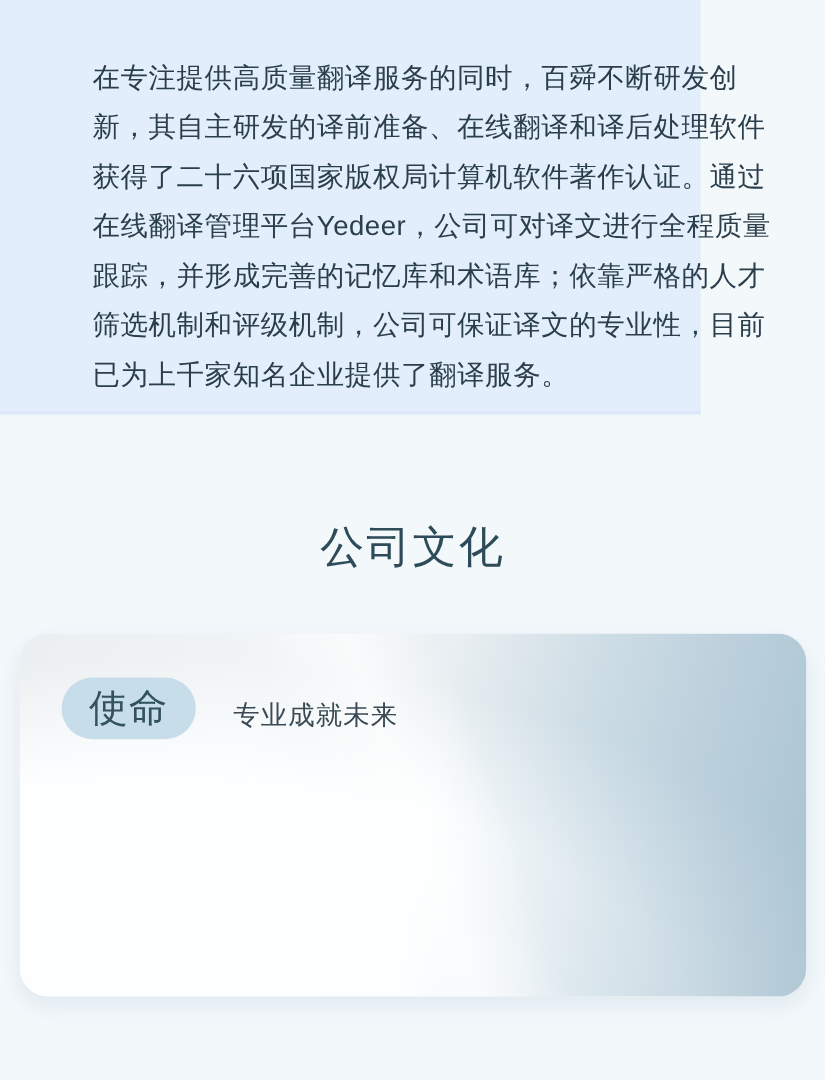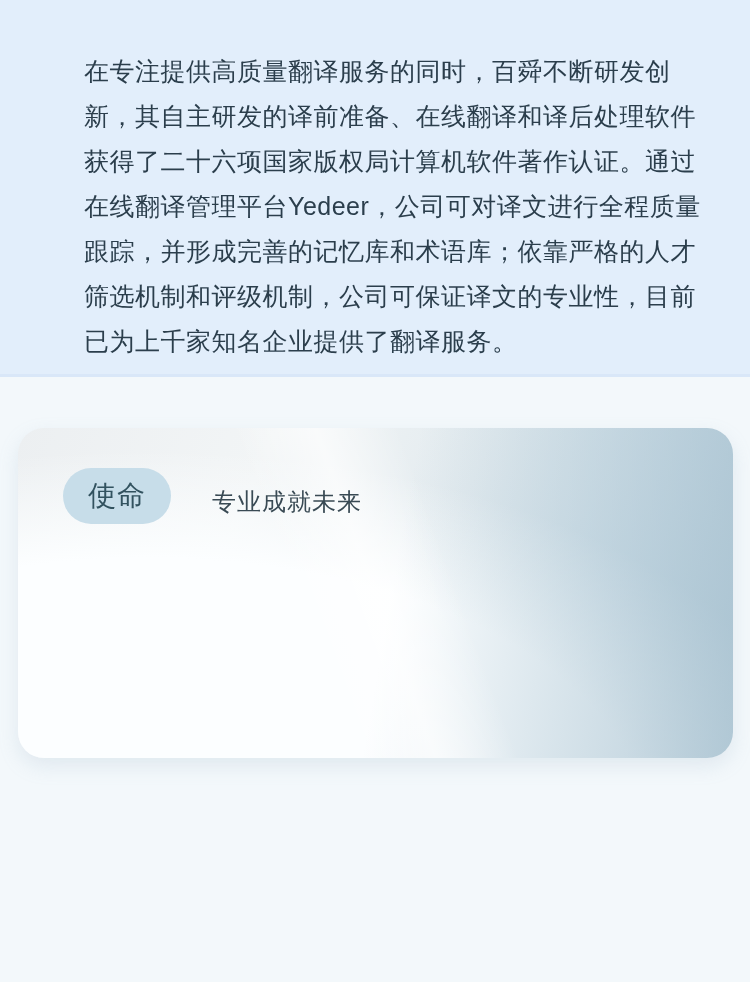--- a/index.html
+++ b/index.html
@@ -7,21 +7,21 @@
   body {
     width: 750px;
     height: 982px;
     overflow: hidden;
     font-family: "Liberation Sans", "DejaVu Sans", sans-serif;
     background: #f3f8fb;
   }
 
   
   .intro-section {
-    width: 750px;
+    width: 637px;
     height: 377px;
     background: #e2eefb;
     border-bottom: 3px solid #d9e7f8;
     padding-top: 49px;
   }
   .intro-paragraph {
     margin-left: 84px;
     width: 625px;
     font-size: 25px;
     line-height: 45px;
@@ -77,21 +77,21 @@
   }
   .pill-box {
     width: 150px;
     flex: 0 0 150px;
     display: flex;
     justify-content: center;
   }
   .pill {
     background: #c7dde9;
     color: #32525f;
-    font-size: 28px;
+    font-size: 35px;
     letter-spacing: 1px;
     height: 56px;
     line-height: 56px;
     padding: 0 25px;
     border-radius: 28px;
     white-space: nowrap;
   }
   .row-value {
     margin-left: 20px;
     font-size: 24px;
@@ -109,20 +109,21 @@
   <p class="intro-paragraph">在专注提供高质量翻译服务的同时，百舜不断研发创
 新，其自主研发的译前准备、在线翻译和译后处理软件
 获得了二十六项国家版权局计算机软件著作认证。通过
 在线翻译管理平台Yedeer，公司可对译文进行全程质量
 跟踪，并形成完善的记忆库和术语库；依靠严格的人才
 筛选机制和评级机制，公司可保证译文的专业性，目前
 已为上千家知名企业提供了翻译服务。</p>
 </div>
 
 <div class="culture-section">
+  <h2 class="culture-title">公司文化</h2>
 
   <div class="culture-card">
     <div class="card-sheen"></div>
     <div class="card-rows">
 
       <div class="culture-row">
         <div class="pill-box">
           <span class="pill">使命</span>
         </div>
         <span class="row-value">专业成就未来</span>

